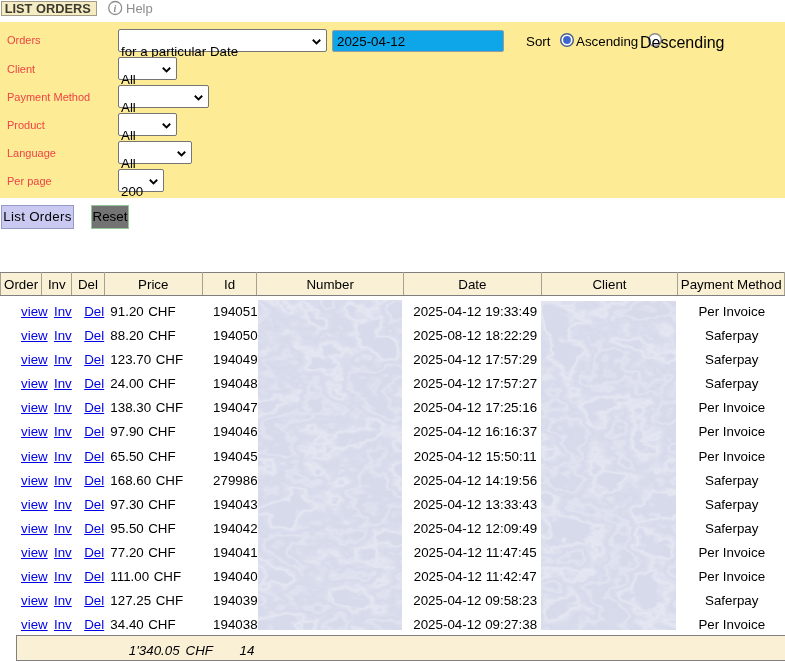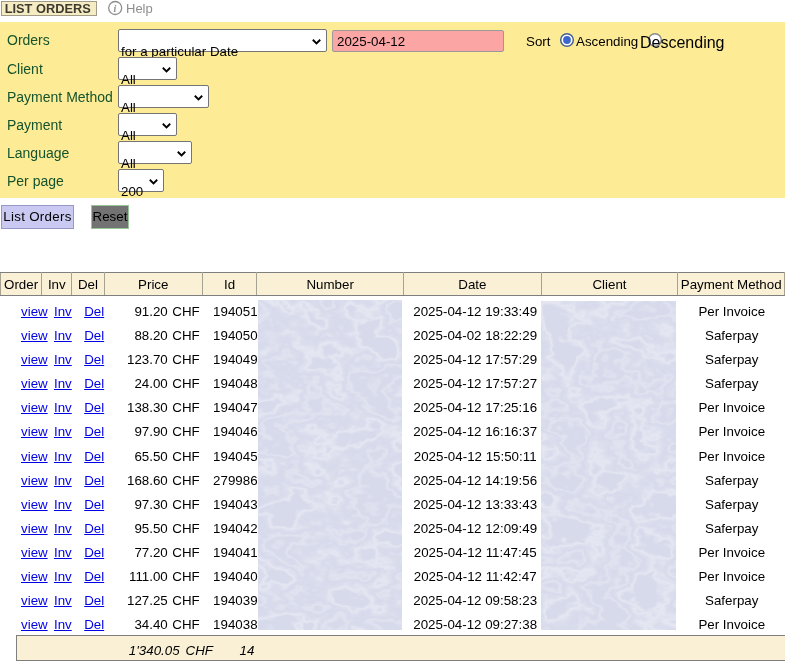--- a/index.html
+++ b/index.html
@@ -4,40 +4,40 @@
 <style>
 * { box-sizing: content-box; }
 html,body { margin:0; padding:0; background:#fff; }
 body { font-family:"Liberation Sans", sans-serif; font-size:13.33px; color:#000; width:785px; height:662px; position:relative; overflow:hidden; }
 .abs { position:absolute; }
 
 .pagetitle { left:1px; top:1px; height:11.5px; line-height:12px; padding:0.8px 5px 0.8px 2.7px; background:#f6ecc3; border:1px solid #a09c85; font-weight:bold; font-size:12.8px; color:#3d3a30; }
 .help { left:126px; top:1px; font-size:13px; color:#8d8d8d; line-height:15px; }
 
 .formbg { left:0; top:22px; width:785px; height:176px; background:#fdeb96; }
-.flabel { left:7px; font-size:14px; line-height:15px; color:#14532d; }
+.flabel { left:7px; font-size:11px; line-height:15px; color:#ef4444; }
 
 .sel { position:absolute; background:#fff; border:1px solid #757575; border-radius:2px; height:20.5px; left:118px; }
 .sel .t { position:absolute; left:2px; top:12px; line-height:20.5px; font-size:13.33px; white-space:nowrap;text-align:right; }
 .sel svg { position:absolute; right:5px; top:9px; }
-.dateinput { position:absolute; left:331.5px; top:29.5px; width:170.5px; height:20.5px; background:#fca5a5; border:1px solid #9a9a9a; border-radius:2px; }
+.dateinput { position:absolute; left:331.5px; top:29.5px; width:170.5px; height:20.5px; background:#0ea5e9; border:1px solid #9a9a9a; border-radius:2px; }
 .dateinput .t { position:absolute; left:4.5px; top:1.2px; line-height:20.5px; font-size:13.33px; }
 .sortlbl { left:526px; top:34px; font-size:13.33px; }
 
 .btn { font-size:13.33px; font-family:"Liberation Sans", sans-serif; line-height:21.5px; height:21.5px; text-align:center; top:205px; border:1px solid; }
 .btn1 { left:1px; width:71px; background:#c9c9f1; border-color:#9898c6; letter-spacing:0.3px; }
 .btn2 { left:78px; width:36px; background:#737373; border-color:#98c698;margin-left:13px; }
 
 table.hdr { border-collapse:collapse; table-layout:fixed; left:0; top:272px; width:784px; }
 table.hdr th { background:#faf0d6; border:1px solid #a6a292; border-top:1px solid #7f7f7f; border-bottom:1px solid #7f7f7f; font-weight:normal; font-size:13.33px; height:21px; padding:1px 0 0 0; text-align:center; }
 
 table.data { border-collapse:collapse; table-layout:fixed; left:0; top:299.6px; height:337px; }
 table.data td { padding:0; font-size:13.33px; vertical-align:middle; white-space:nowrap; }
 table.data td.c { text-align:center; }
-table.data td.r { text-align:right; padding-right:8.5px; }
+table.data td.r { padding-right:8.5px; }
 a { color:#0000e6; text-decoration:underline; }
 table.data td.o { padding-left:21px; }
 
 .blk { background:#d5d9ec; overflow:hidden; }
 
 .foot { left:16px; top:635px; width:782px; height:24px; background:#faf0d6; border:1px solid #7f7f7f; font-style:italic; font-size:13.33px; }
 .foot .tot { position:absolute; left:0; top:6.5px; width:196px; text-align:right; }
 .foot .cnt { position:absolute; left:203px; top:6.5px; width:54px; text-align:center; }
 </style>
 </head>
@@ -46,21 +46,21 @@
 <svg class="abs" style="left:107px;top:0;" width="17" height="17" viewBox="0 0 17 17">
   <circle cx="8.2" cy="8" r="6.5" fill="none" stroke="#8d8d8d" stroke-width="1.3"></circle>
   <text x="8" y="11.6" font-family="Liberation Serif, serif" font-style="italic" font-weight="bold" font-size="10px" fill="#8d8d8d" text-anchor="middle">i</text>
 </svg>
 <div class="abs help">Help</div>
 
 <div class="abs formbg"></div>
 <div class="abs flabel" style="top:33px;">Orders</div>
 <div class="abs flabel" style="top:62px;">Client</div>
 <div class="abs flabel" style="top:90px;">Payment Method</div>
-<div class="abs flabel" style="top:118px;">Payment</div>
+<div class="abs flabel" style="top:118px;">Product</div>
 <div class="abs flabel" style="top:146px;">Language</div>
 <div class="abs flabel" style="top:174px;">Per page</div>
 
 <div class="sel" style="top:29px; width:207px;">
     <span class="t">for a particular Date</span>
     <svg width="9" height="6" viewBox="0 0 9 6">
       <path d="M0.8,0.8 L4.5,4.4 L8.2,0.8" fill="none" stroke="#000" stroke-width="1.9"></path>
     </svg>
   </div>
 <div class="dateinput">
@@ -162,21 +162,21 @@
         <td></td>
         <td class="c">Per Invoice</td>
       </tr>
 <tr>
         <td class="o"><a href="#">view</a></td>
         <td class="c"><a href="#">Inv</a></td>
         <td class="c"><a href="#">Del</a></td>
         <td class="r">88.20<span style="margin-left:4.5px">CHF</span></td>
         <td class="c">194050</td>
         <td></td>
-        <td class="c">2025-04-02 18:22:29</td>
+        <td class="c">2025-08-12 18:22:29</td>
         <td></td>
         <td class="c">Saferpay</td>
       </tr>
 <tr>
         <td class="o"><a href="#">view</a></td>
         <td class="c"><a href="#">Inv</a></td>
         <td class="c"><a href="#">Del</a></td>
         <td class="r">123.70<span style="margin-left:4.5px">CHF</span></td>
         <td class="c">194049</td>
         <td></td>

